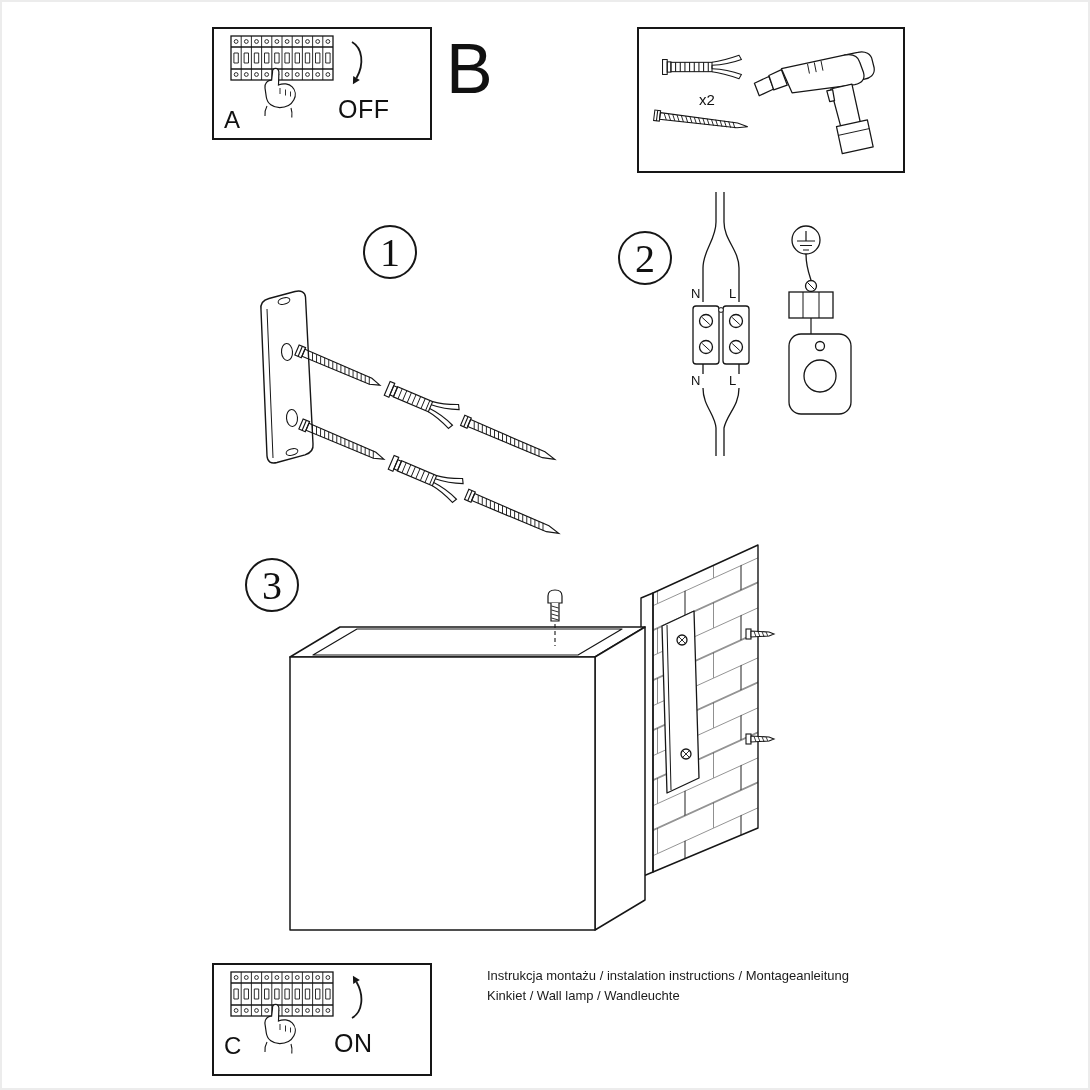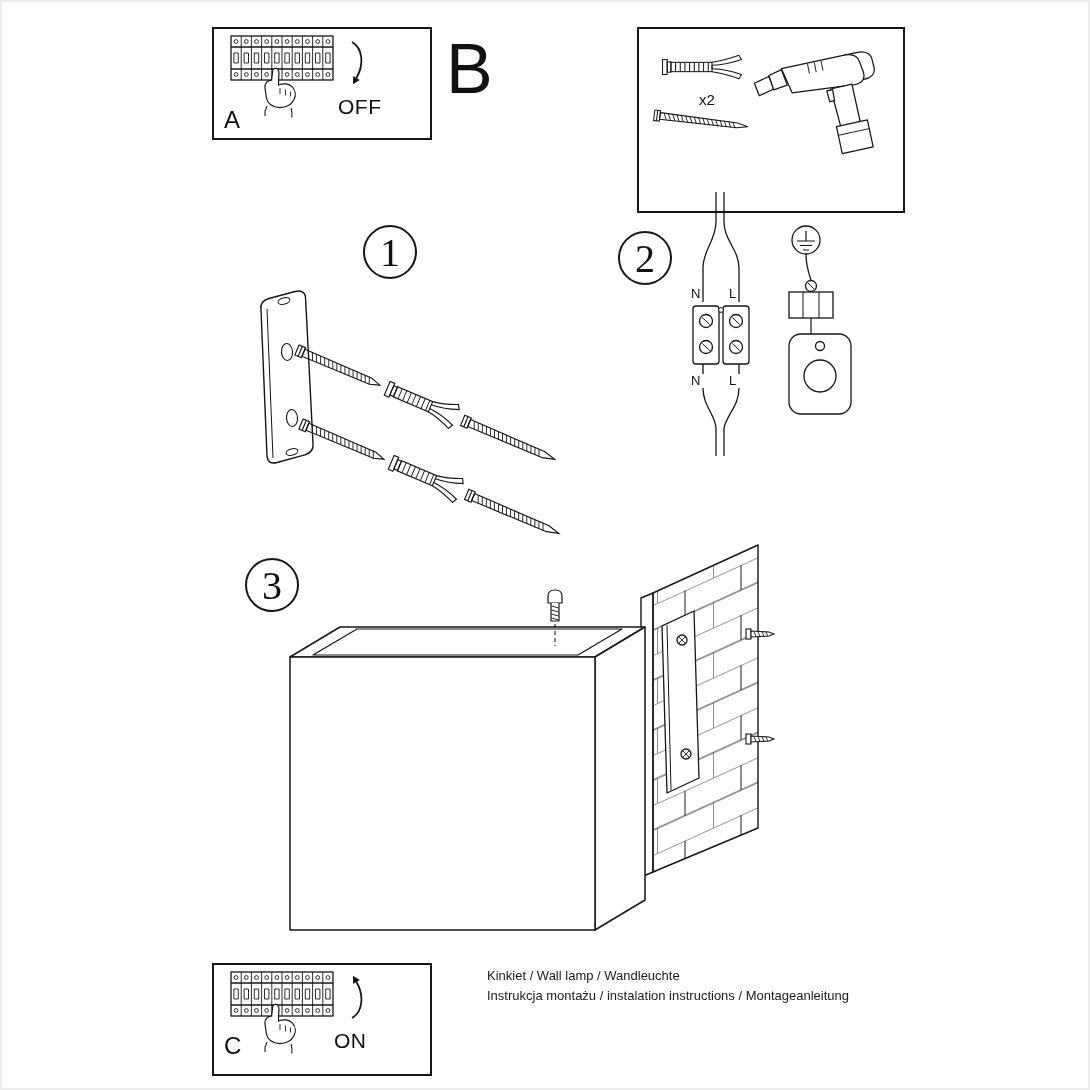--- a/index.html
+++ b/index.html
@@ -5,21 +5,21 @@
   * { margin:0; padding:0; box-sizing:border-box; }
   html,body { background:#ffffff; }
   #sheet {
     position:relative; width:1090px; height:1090px; background:#fff;
     font-family:"Liberation Sans","DejaVu Sans",sans-serif; color:#111;
     box-shadow: inset 0 0 0 2px #ececec; overflow:hidden;
   }
   .abs { position:absolute; }
   .panel { position:absolute; border:2px solid #161616; background:#fff; }
   .panel-letter { position:absolute; font-size:24px; color:#111; }
-  .switch-word { position:absolute; font-size:21px; letter-spacing:.5px; color:#111; }
+  .switch-word { position:absolute; font-size:25px; letter-spacing:.5px; color:#111; }
   .big-letter { position:absolute; font-size:70px; line-height:1; color:#111; }
   .qty { position:absolute; font-size:15px; color:#111; }
   .badge {
     position:absolute; width:54px; height:54px; border:2px solid #161616; border-radius:50%;
     display:flex; align-items:center; justify-content:center;
     font-family:"Liberation Serif","DejaVu Serif",serif; font-size:40px; background:#fff;
   }
   .footer { position:absolute; left:487px; top:966px; font-size:13px; line-height:20px; color:#1a1a1a; }
   svg { display:block; }
   svg text { font-family:"Liberation Sans",sans-serif; font-size:13px; fill:#111; }
@@ -81,21 +81,21 @@
     </svg>
     <svg class="abs" style="left:132px; top:10px;" width="26" height="46" viewBox="0 0 26 46">
       <use href="#arrow-curved"></use>
     </svg>
     <span class="switch-word" style="left:124px; top:66px;">OFF</span>
     <span class="panel-letter" style="left:10px; bottom:4px;">A</span>
   </div>
 
   <div class="big-letter" style="left:446px; top:34px;">B</div>
 
-  <div class="panel" style="left:637px; top:27px; width:268px; height:186px;">
+  <div class="panel" style="left:637px; top:27px; width:268px; height:146px;">
     <svg class="abs" style="left:20px; top:24px;" width="92" height="28" viewBox="0 0 95 30">
       <g fill="none" stroke="#161616" stroke-width="1.1">
         <rect x="2" y="7" width="5" height="16"></rect>
         <rect x="7" y="9.5" width="4" height="11"></rect>
         <rect x="11" y="10" width="44" height="10"></rect>
         <path d="M16,10 V20 M21,10 V20 M26,10 V20 M31,10 V20 M36,10 V20 M41,10 V20 M46,10 V20 M51,10 V20"></path>
         <path d="M55,10 C63,9 74,6 84,2.5 L86.5,7 C77,10.5 65,12.8 55,13.2"></path>
         <path d="M55,20 C63,21 74,24 84,27.5 L86.5,23 C77,19.5 65,17.2 55,16.8"></path>
         <line x1="55" y1="13.2" x2="55" y2="16.8"></line>
       </g>
@@ -257,17 +257,17 @@
       <use href="#fusebox-hand"></use>
     </svg>
     <svg class="abs" style="left:132px; top:10px;" width="26" height="46" viewBox="0 0 26 46">
       <use href="#arrow-curved" transform="translate(0,46) scale(1,-1)"></use>
     </svg>
     <span class="switch-word" style="left:120px; top:64px;">ON</span>
     <span class="panel-letter" style="left:10px; bottom:14px;">C</span>
   </div>
 
   <div class="footer">
+    <div>Instrukcja montażu / instalation instructions / Montageanleitung</div>
     <div>Kinkiet / Wall lamp / Wandleuchte</div>
-    <div>Instrukcja montażu / instalation instructions / Montageanleitung</div>
   </div>
 
 </div>
 
 </body></html>

